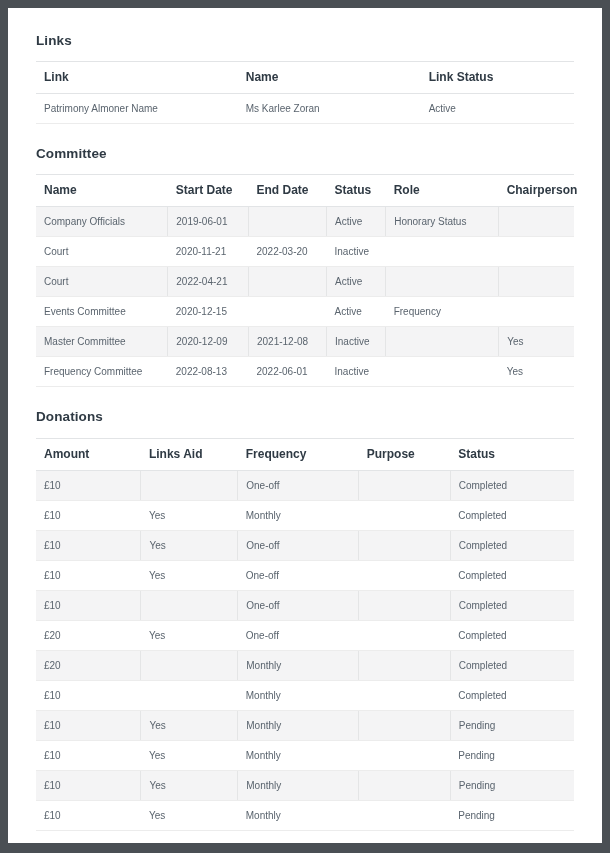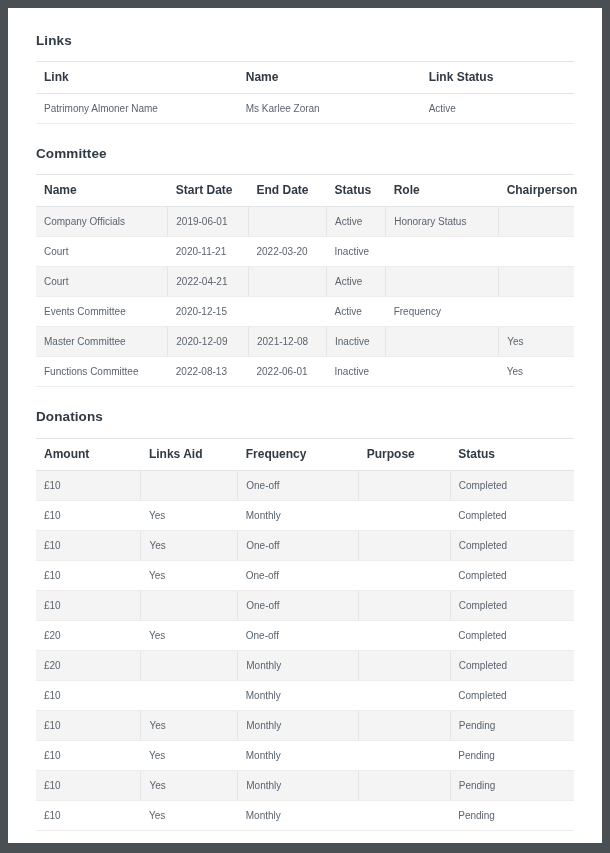--- a/index.html
+++ b/index.html
@@ -173,21 +173,21 @@
           </tr>
           <tr class="striped">
             <td>Master Committee</td>
             <td>2020-12-09</td>
             <td>2021-12-08</td>
             <td>Inactive</td>
             <td></td>
             <td>Yes</td>
           </tr>
           <tr>
-            <td>Functions Committee</td>
+            <td>Frequency Committee</td>
             <td>2022-08-13</td>
             <td>2022-06-01</td>
             <td>Inactive</td>
             <td></td>
             <td>Yes</td>
           </tr>
         </tbody>
       </table>
     </div>
 

